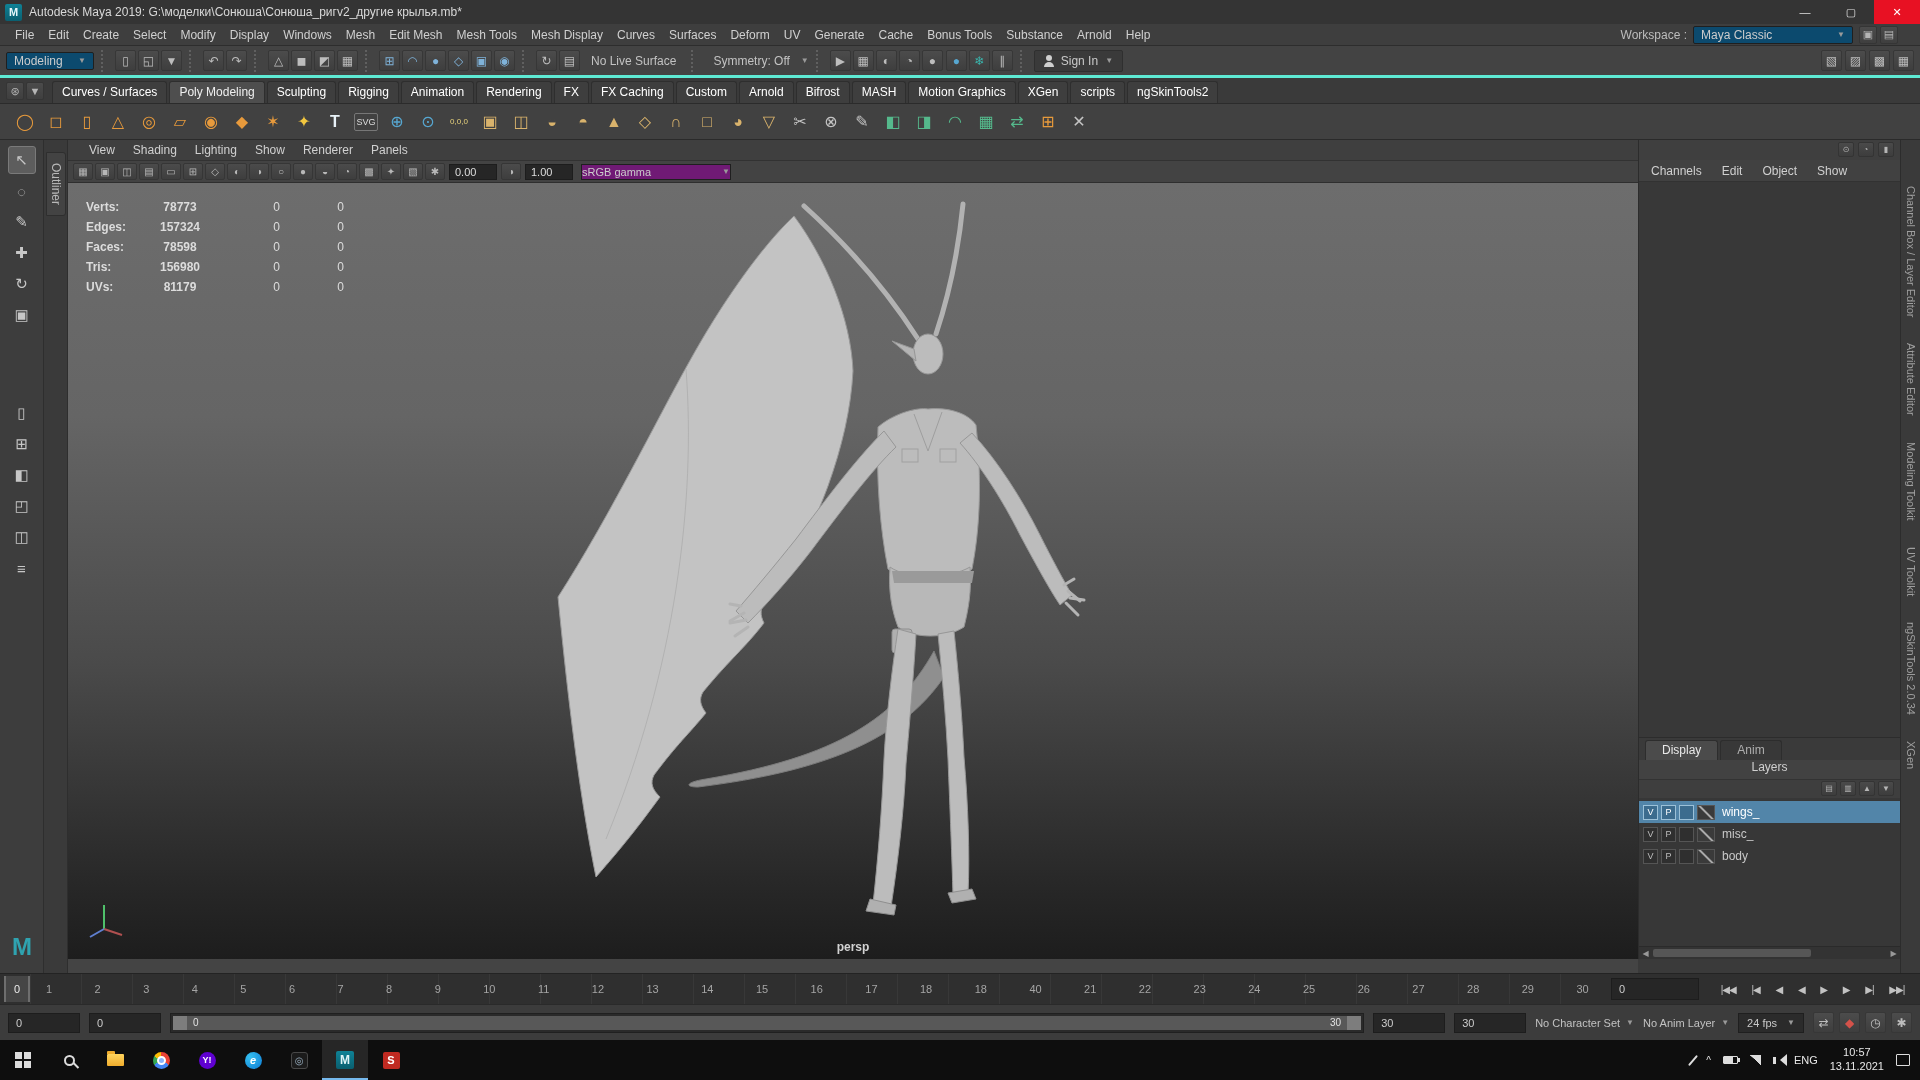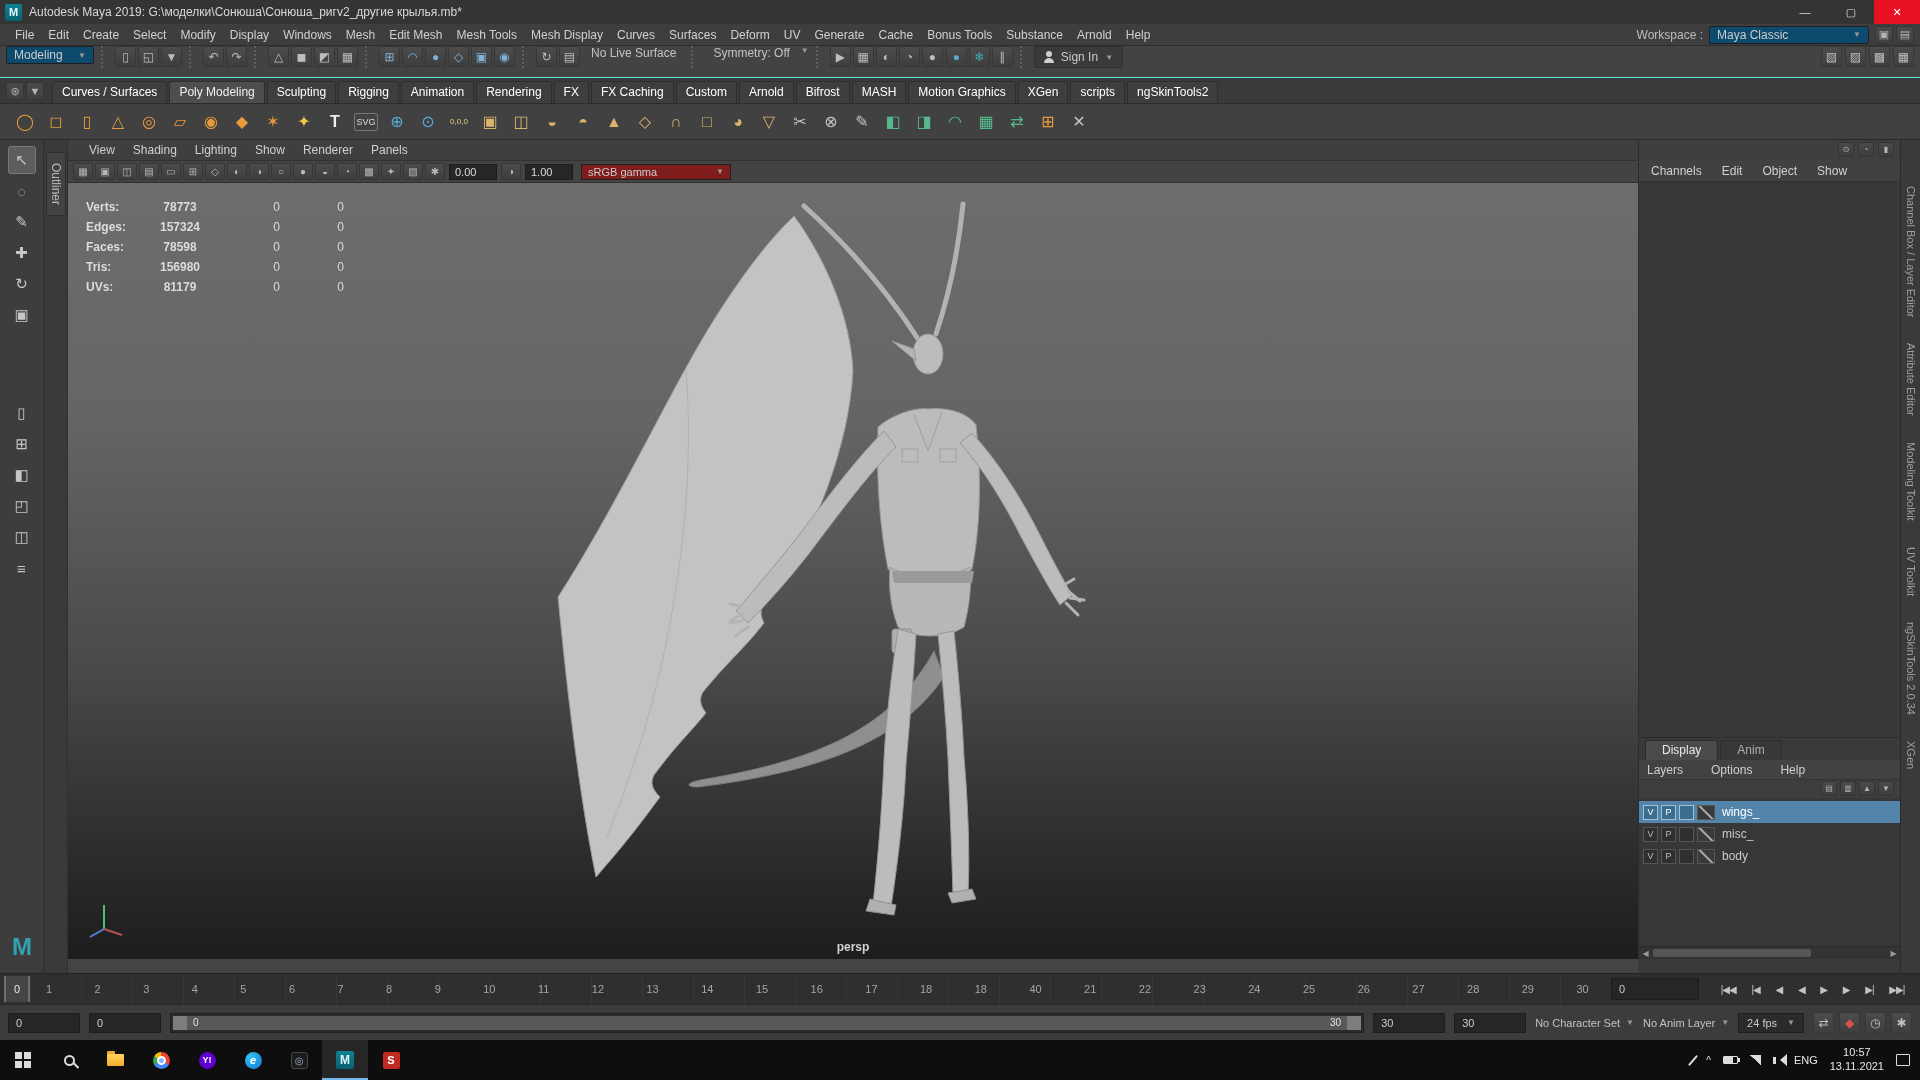--- a/index.html
+++ b/index.html
@@ -13,29 +13,29 @@
             background:linear-gradient(#0f8296,#0a5f70); color:#e6f7fa; font-weight:bold; font-size:11px;
             display:flex; align-items:center; justify-content:center; }
   .title-text { font-size:12px; }
   .win-controls { margin-left:auto; display:flex; height:24px; }
   .win-btn { width:46px; display:flex; align-items:center; justify-content:center; font-size:11px; color:#e0e0e0; }
   .win-btn.close { background:#e81123; color:#fff; }
 
   
   .menubar { flex:0 0 22px; background:#3e3e3e; border-bottom:1px solid #2d2d2d; display:flex; align-items:center; padding-left:8px; }
   .menu-item { padding:0 7px; color:#d0d0d0; cursor:default; }
-  .menubar-right { margin-left:auto; display:flex; align-items:center; gap:6px; padding-right:6px; color:#bdbdbd; }
+  .menubar-right { margin-left:auto; display:flex; align-items:center; gap:6px; padding-right:22px; color:#bdbdbd; }
   .dropdown { background:#0c4a6e; border:1px solid #1f1f1f; border-radius:2px; height:18px;
               display:flex; align-items:center; gap:8px; padding:0 7px; color:#cccccc; }
   .caret { font-size:8px; color:#9a9a9a; }
   .micon { width:18px; height:18px; display:flex; align-items:center; justify-content:center;
            color:#b5b5b5; font-size:11px; background:linear-gradient(#4b4b4b,#3f3f3f); border:1px solid #353535; border-radius:2px; }
 
   
-  .statusline { flex:0 0 32px; background:#434343; border-bottom:1px solid #5eead4; display:flex; align-items:flex-start; padding:0 6px; gap:3px; }
+  .statusline { flex:0 0 32px; background:#434343; border-bottom:3px solid #5eead4; display:flex; align-items:center; padding:0 6px; gap:3px; }
   .grip { width:7px; height:22px; border-left:2px dotted #606060; margin:0 4px; }
   .sicon { width:21px; height:21px; display:flex; align-items:center; justify-content:center; font-size:12px; color:#bdbdbd;
            background:linear-gradient(#4c4c4c,#3e3e3e); border:1px solid #373737; border-radius:2px; }
   .snap-group .sicon { color:#7fb2d9; }
   .c-blue  { color:#57a7d1 !important; }
   .c-teal  { color:#3ab5ad !important; }
   .c-red   { color:#d4524a !important; }
   .sl-label { padding:0 8px; color:#c3c3c3; white-space:nowrap; }
   .signin { display:flex; align-items:center; gap:7px; height:22px; padding:0 9px; background:#3a3a3a; border:1px solid #2f2f2f; border-radius:2px; }
   .person { width:10px; height:5px; background:#cfcfcf; border-radius:5px 5px 0 0; position:relative; margin-top:7px; }
@@ -64,21 +64,21 @@
   .outliner-strip { flex:0 0 24px; background:#3a3a3a; border-right:1px solid #2e2e2e; padding-top:12px; display:flex; flex-direction:column; align-items:center; }
   .outliner-tab { writing-mode:vertical-rl; font-size:12px; color:#b9b9b9; background:#434343; border:1px solid #2e2e2e; padding:10px 2px; border-radius:0 3px 3px 0; }
 
   .viewport { flex:1 1 auto; min-width:0; display:flex; flex-direction:column; background:#444; padding-bottom:14px; }
   .vp-menus { flex:0 0 21px; background:#3f3f3f; border-bottom:1px solid #323232; display:flex; align-items:center; padding-left:12px; }
   .vp-menu { padding:0 9px; color:#d0d0d0; }
   .vp-toolbar { flex:0 0 22px; background:#434343; border-bottom:1px solid #2f2f2f; display:flex; align-items:center; gap:2px; padding:0 5px; }
   .vp-ticon { width:20px; height:17px; display:flex; align-items:center; justify-content:center; font-size:10px; color:#b8b8b8;
               background:linear-gradient(#4b4b4b,#3e3e3e); border:1px solid #363636; border-radius:2px; }
   .vp-field { width:48px; height:16px; background:#262626; border:1px solid #1d1d1d; color:#ddd; font-size:11px; display:flex; align-items:center; padding:0 5px; margin:0 2px; }
-  .vp-select { width:150px; height:16px; background:#7f1d1d; border:1px solid #1f1f1f; color:#ccc; font-size:11px; display:flex; align-items:center; justify-content:space-between; padding:0 6px; margin-left:4px; }
+  .vp-select { width:150px; height:16px; background:#701a75; border:1px solid #1f1f1f; color:#ccc; font-size:11px; display:flex; align-items:center; justify-content:space-between; padding:0 0; margin-left:4px; }
 
   .vp-canvas { flex:1 1 auto; position:relative; overflow:hidden;
                background:linear-gradient(180deg,#6d6d6d 0%,#656565 30%,#4a4a4a 62%,#282828 90%,#1d1d1d 100%); }
   .hud { position:absolute; top:14px; left:18px; color:#dcdcdc; font-size:12px; }
   .hud-row { display:flex; height:20px; align-items:center; }
   .hud-label { width:58px; font-weight:bold; }
   .hud-val { width:72px; text-align:center; font-weight:bold; }
   .hud-a, .hud-b { width:64px; text-align:right; }
   .persp-label { position:absolute; bottom:5px; left:50%; transform:translateX(-50%); color:#d2d2d2; font-size:12px; font-weight:bold; }
   .axis-gizmo { position:absolute; left:16px; bottom:18px; }
@@ -86,21 +86,21 @@
 
   
   .rightpanel { flex:0 0 262px; background:#3f3f3f; border-left:1px solid #2c2c2c; display:flex; flex-direction:column; margin-bottom:14px; }
   .cb-top { height:20px; display:flex; justify-content:flex-end; gap:4px; padding:2px 6px; }
   .cb-menus { flex:0 0 22px; display:flex; align-items:center; gap:20px; padding-left:12px; background:#414141; border-bottom:1px solid #323232; color:#d0d0d0; }
   .cb-body { flex:1 1 auto; background:#383838; }
   .layer-editor { flex:0 0 222px; display:flex; flex-direction:column; background:#3f3f3f; border-top:1px solid #2c2c2c; }
   .le-tabs { height:22px; display:flex; align-items:flex-end; gap:2px; padding-left:6px; background:#3a3a3a; }
   .le-tab { padding:2px 16px 3px; font-size:12px; color:#aeaeae; background:#383838; border:1px solid #2d2d2d; border-bottom:none; border-radius:3px 3px 0 0; }
   .le-tab.active { background:#4b4b4b; color:#e9e9e9; }
-  .le-menus { height:20px; display:flex; align-items:center; gap:28px; padding:0 8px; background:#424242; border-bottom:1px solid #333; color:#cfcfcf; }
+  .le-menus { height:20px; display:flex; align-items:center; gap:15px; padding:0 8px; background:#424242; border-bottom:1px solid #333; color:#cfcfcf;flex-direction:column; }
   .le-iconrow { height:18px; display:flex; justify-content:flex-end; gap:3px; padding:1px 6px; background:#3e3e3e; }
   .le-icon { width:16px; height:15px; font-size:8px; display:flex; align-items:center; justify-content:center; color:#b5b5b5;
              background:linear-gradient(#4a4a4a,#3d3d3d); border:1px solid #343434; border-radius:2px; }
   .layers { flex:1 1 auto; background:#373737; padding-top:3px; }
   .layer-row { height:22px; display:flex; align-items:center; gap:3px; padding:0 4px; color:#c8c8c8; }
   .layer-row.selected { background:#5285a9; color:#fff; }
   .lr-box { width:15px; height:15px; font-size:9px; display:flex; align-items:center; justify-content:center;
             background:#2f2f2f; border:1px solid #555; color:#bdbdbd; }
   .selected .lr-box { background:#3c6c8e; border-color:#9cc1d8; color:#fff; }
   .lr-swatch { width:18px; height:15px; background:#3a3a3a; border:1px solid #555;

